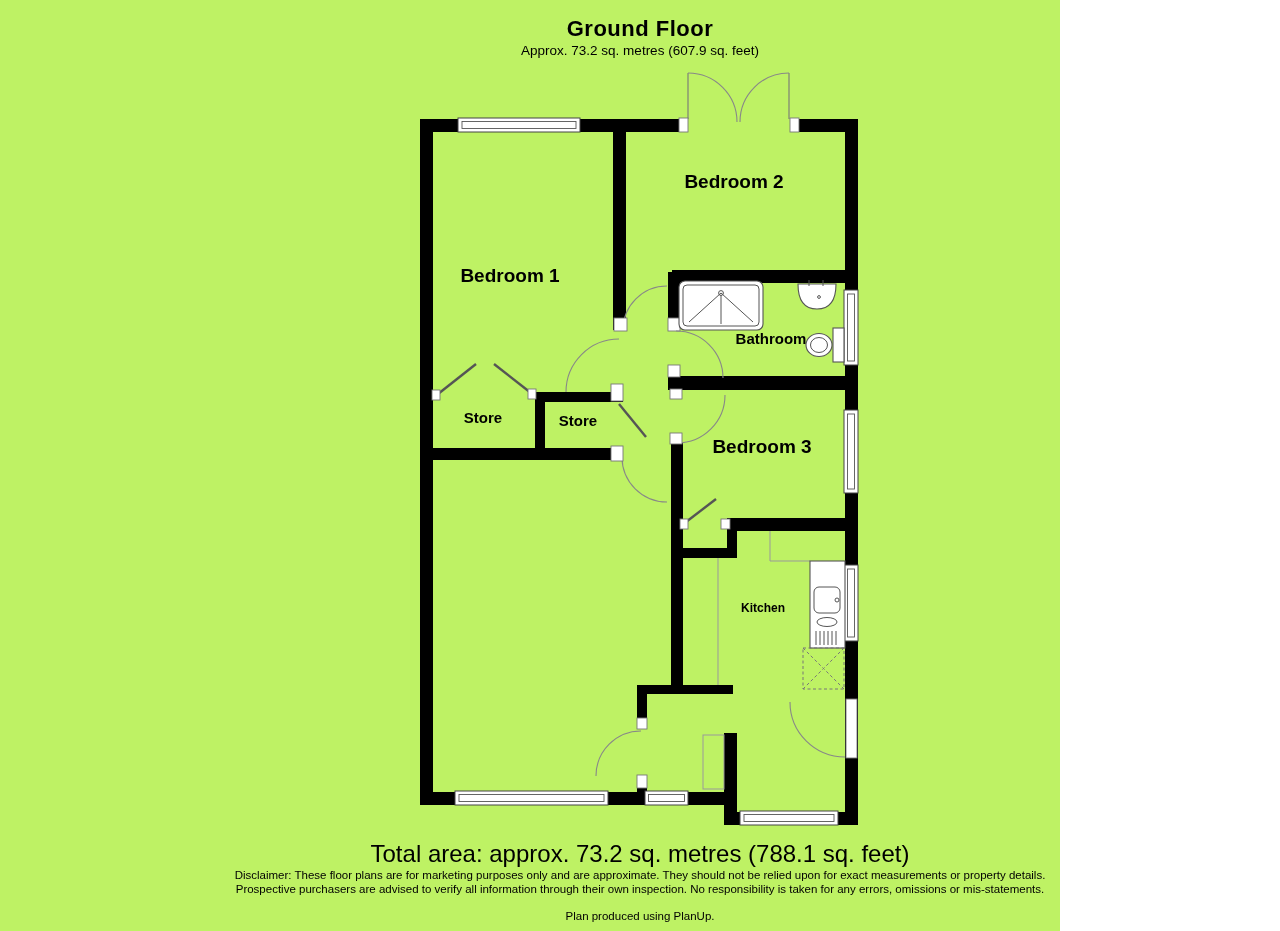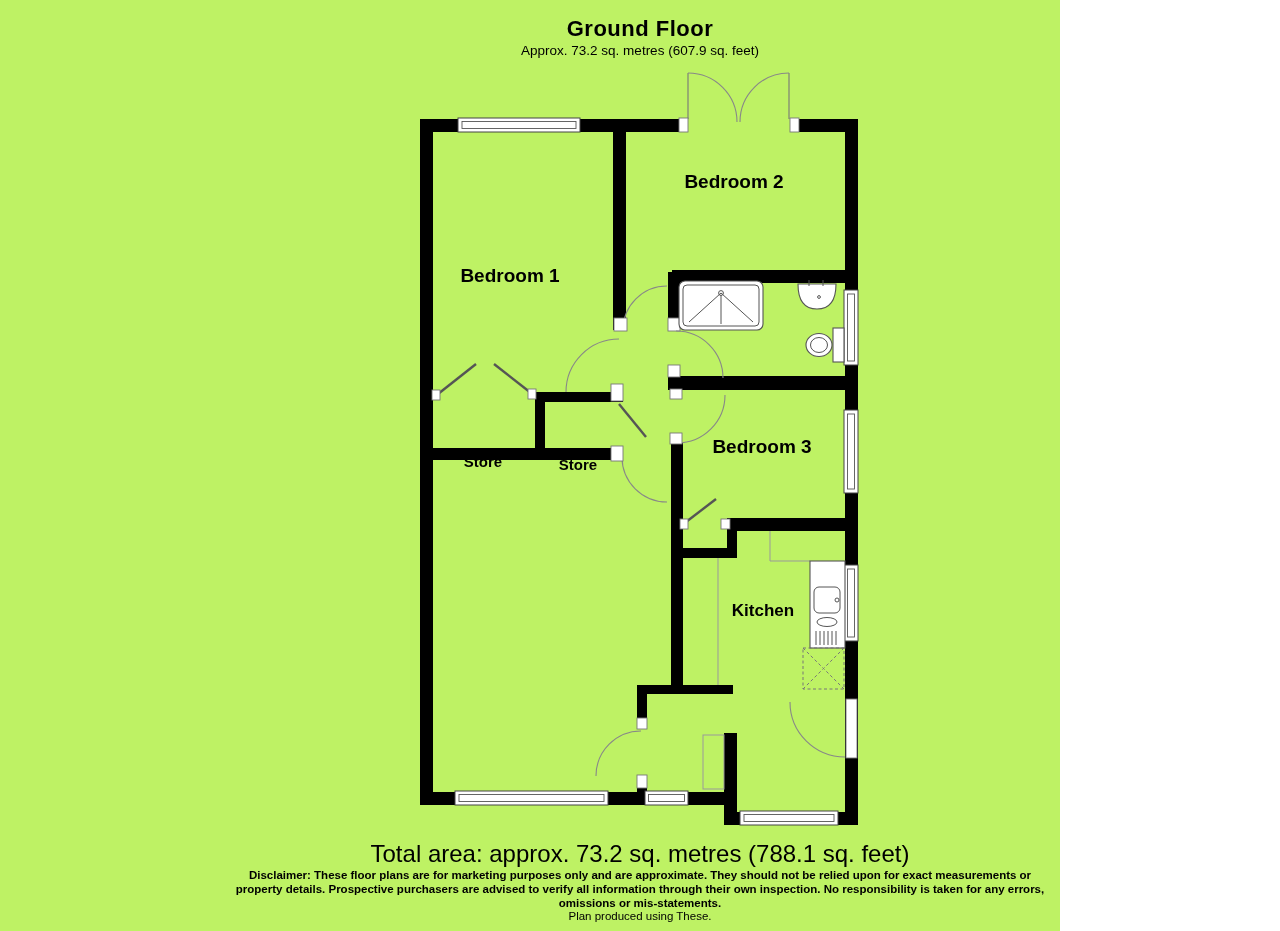--- a/index.html
+++ b/index.html
@@ -4,25 +4,25 @@
 <style>
   html,body{margin:0;padding:0;background:#ffffff;}
   #stage{position:relative;width:1060px;height:931px;background:#bef264;overflow:hidden;
          font-family:"Liberation Sans", sans-serif;color:#000;}
   #plan-svg{position:absolute;left:0;top:0;width:1280px;height:931px;}
   .hdr{position:absolute;left:0;width:1280px;text-align:center;}
   #title{top:16px;font-size:22px;font-weight:bold;letter-spacing:.5px;}
   #subtitle{top:43px;font-size:13.5px;}
   .room-label{position:absolute;font-weight:bold;text-align:center;line-height:1.05;}
   .lbl-lg{font-size:19px;}
-  .lbl-md{font-size:17px;}
-  .lbl-sm{font-size:15px;margin-top:44px;}
+  .lbl-md{font-size:12px;}
+  .lbl-sm{font-size:15px;}
   #total-area{top:840px;font-size:24px;}
   #disclaimer{position:absolute;top:868px;left:234px;width:812px;text-align:center;
-              font-size:11.5px;line-height:14px;font-weight:bold;}
+              font-size:11.5px;line-height:14px;}
   #credit{position:absolute;top:910px;left:0;width:1280px;text-align:center;
           font-size:11.5px;line-height:13px;}
   .wall{fill:#000;}
   .jamb{fill:#fff;stroke:#777;stroke-width:0.9;}
   .win{fill:#fff;stroke:#444;stroke-width:1;}
   .win-in{fill:none;stroke:#555;stroke-width:0.9;}
   .arc{fill:none;stroke:#888;stroke-width:1.1;}
   .leaf{stroke:#777;stroke-width:1.1;}
   .leaf2{stroke:#555;stroke-width:2.4;}
   .fix{fill:#fff;stroke:#555;stroke-width:1.1;}
@@ -220,15 +220,15 @@
   <div class="room-label lbl-lg" style="left:440px;top:242px;width:140px;margin-top:24px;">Bedroom 1</div>
   <div class="room-label lbl-lg" style="left:664px;top:172px;width:140px;">Bedroom 2</div>
   <div class="room-label lbl-sm" style="left:711px;top:331px;width:120px;">Bathroom</div>
   <div class="room-label lbl-sm" style="left:443px;top:410px;width:80px;">Store</div>
   <div class="room-label lbl-sm" style="left:538px;top:413px;width:80px;">Store</div>
   <div class="room-label lbl-lg" style="left:692px;top:437px;width:140px;text-align:center;">Bedroom 3</div>
   <div class="room-label lbl-md" style="left:703px;top:602px;width:120px;">Kitchen</div>
 
   <div id="total-area" class="hdr">Total area: approx. 73.2 sq. metres (788.1 sq. feet)</div>
   <div id="disclaimer">Disclaimer: These floor plans are for marketing purposes only and are approximate. They should not be relied upon for exact measurements or property details. Prospective purchasers are advised to verify all information through their own inspection. No responsibility is taken for any errors, omissions or mis-statements.</div>
-  <div id="credit">Plan produced using These.</div>
+  <div id="credit">Plan produced using PlanUp.</div>
 
 </div>
 
 </body></html>

